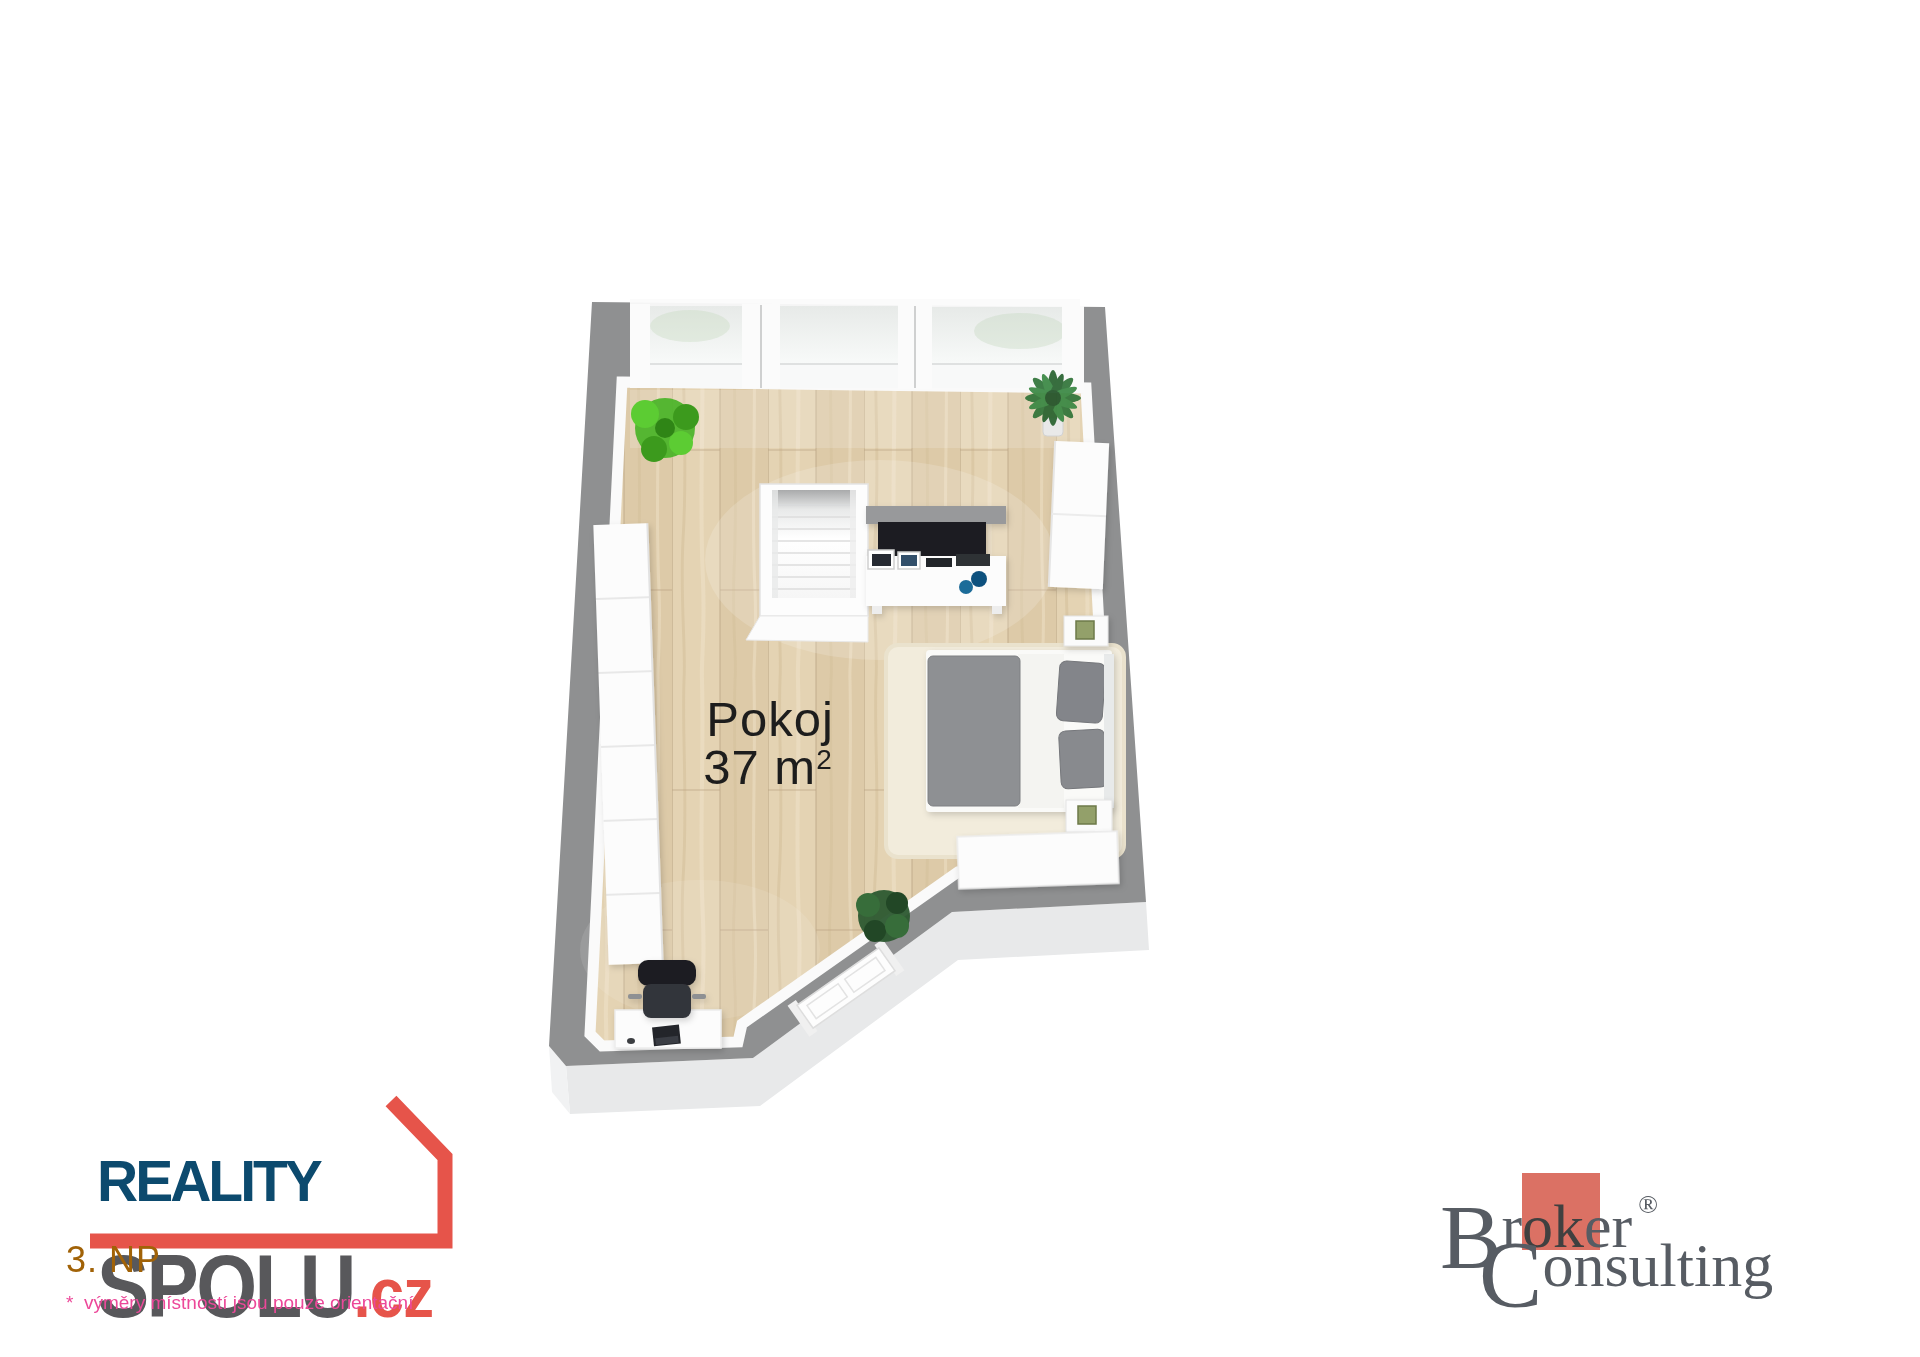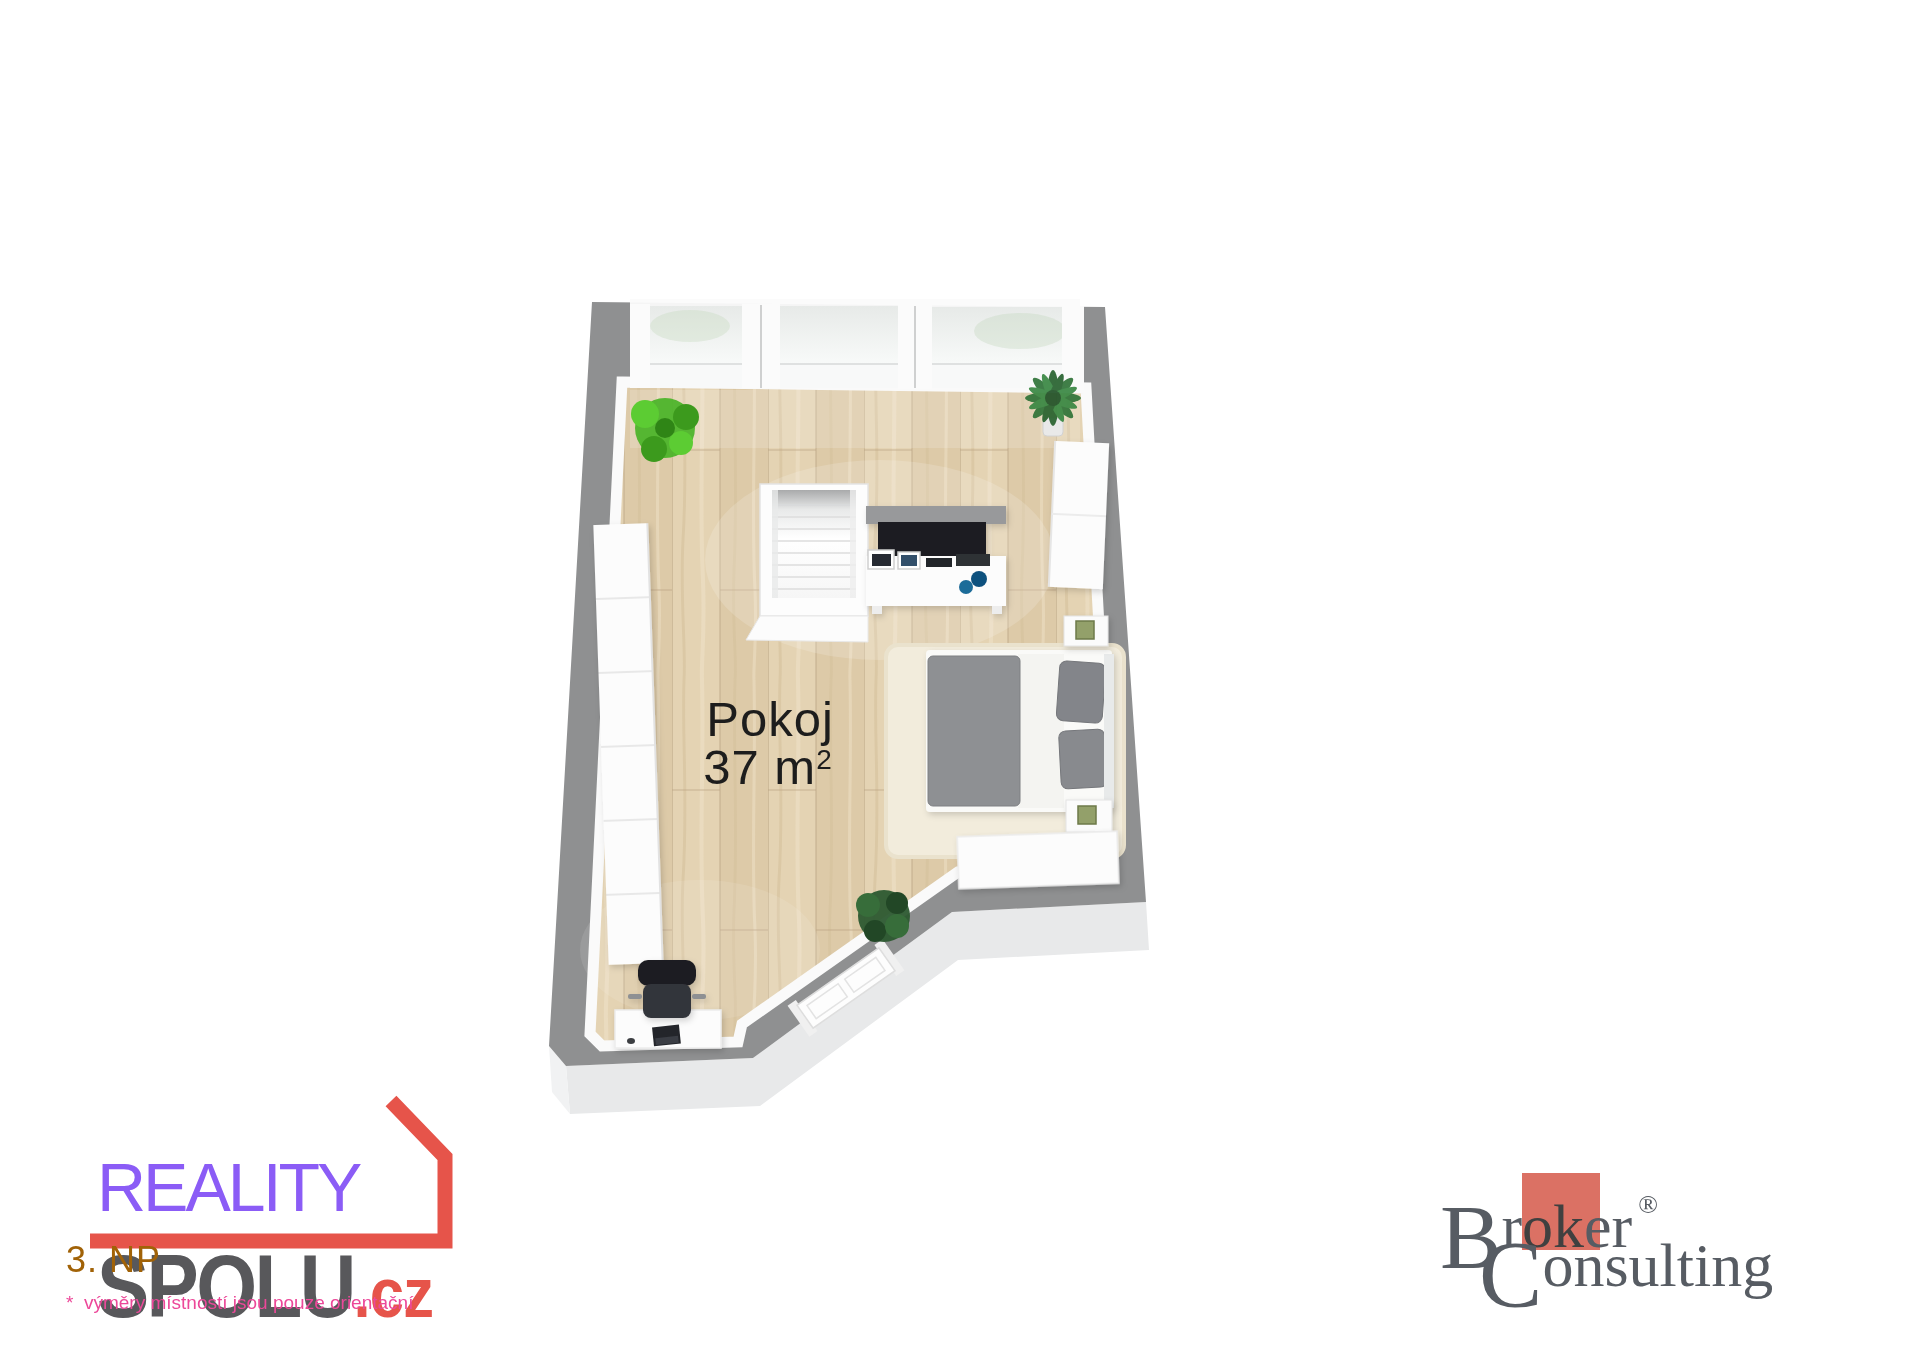--- a/index.html
+++ b/index.html
@@ -8,21 +8,21 @@
     width:1920px;height:1357px;position:relative;overflow:hidden;
     background:#ffffff;font-family:"Liberation Sans", sans-serif;
   }
   .abs{position:absolute;}
   svg text{font-family:"Liberation Sans", sans-serif;}
 
   
   .reality-roof{left:80px;top:1093px;width:390px;height:165px;z-index:1;}
   .reality-word1{
     left:97px;top:1153px;z-index:1;line-height:1;white-space:nowrap;
-    font-weight:normal;font-size:68px;letter-spacing:-3px;color:#8b5cf6;
+    font-weight:bold;font-size:57px;letter-spacing:-3px;color:#0c4a6e;
   }
   .reality-word2{
     left:97px;top:1242px;z-index:1;line-height:1;white-space:nowrap;
     font-weight:bold;font-size:89px;letter-spacing:-3px;color:#58585b;
     transform:scaleX(0.88);transform-origin:left top;
   }
   .reality-word2 .tld{color:#e6544a;font-size:70px;letter-spacing:-1px;}
   .floor-label{
     left:66px;top:1240px;z-index:3;line-height:1.1;
     font-size:36px;color:#a16207;letter-spacing:1px;white-space:nowrap;

